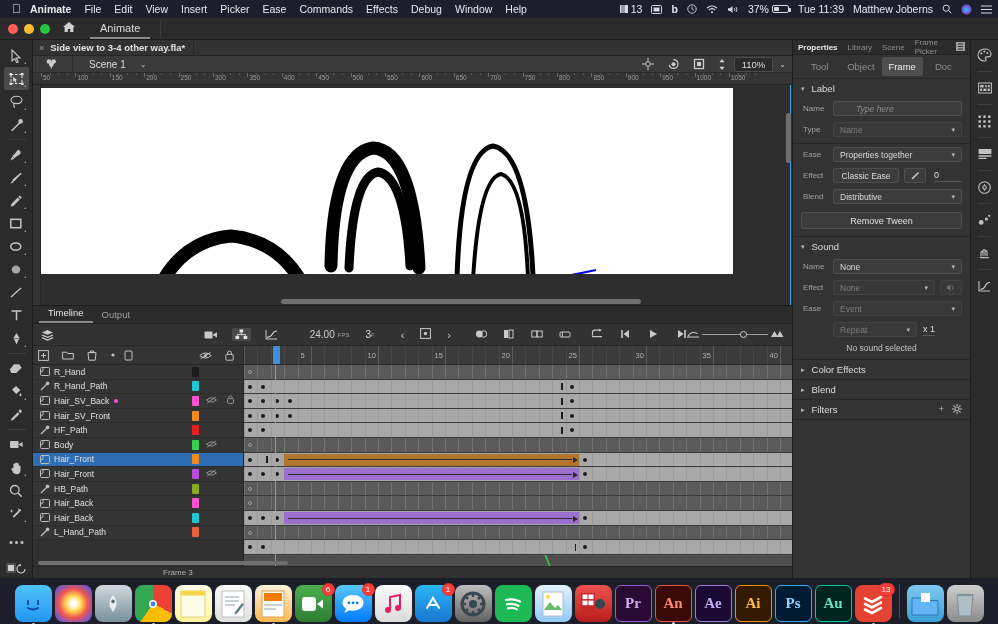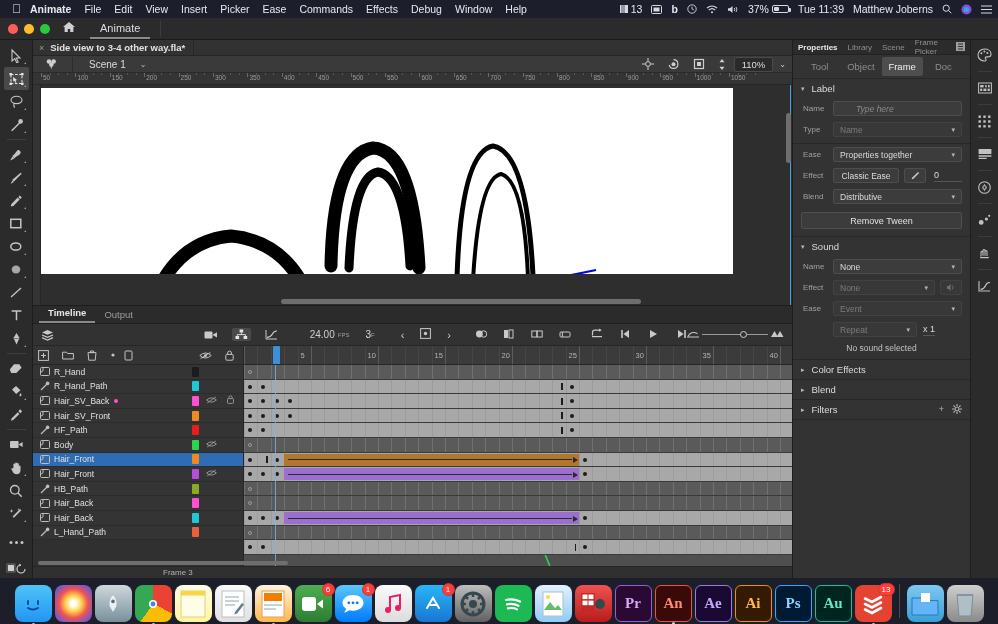--- a/index.html
+++ b/index.html
@@ -120,21 +120,21 @@
   }
 
   
   .tlpanel {
     position:absolute; left:33px; top:305px; width:759px; height:273px;
     background:#303030; border-top:1px solid #1d1d1d;
   }
   .tltabs { height:18px; display:flex; align-items:flex-end; background:#2b2b2b;
     border-bottom:1px solid #202020; padding-left:6px; }
   .tltab { font-size:9.5px; padding:2px 9px 3px; color:#9d9d9d; }
-  .tltab.act { color:#e6e6e6; font-weight:bold; border-bottom:2px solid #8a8a8a;text-align:right; }
+  .tltab.act { color:#e6e6e6; font-weight:normal; border-bottom:2px solid #8a8a8a;text-align:right; }
   .tlctrl {
     height:22px; display:flex; align-items:center; background:#323232;
     border-bottom:1px solid #262626; padding:0 8px; color:#c9c9c9;
   }
   .tlctrl .ic { margin-right:14px; font-size:11px; display:flex; align-items:center; }
   .tlctrl .ic.box { background:#4a4a4a; border-radius:2px; padding:1px 3px; }
   .fps { font-size:10px; color:#cfcfcf; margin:0 3px 0 18px; }
   .sup { font-size:6px; vertical-align:super; color:#9f9f9f; }
   .frm { font-size:10px; color:#dcdcdc; margin-left:16px; }
   .onion { display:flex; align-items:center; gap:16px; margin-left:26px; }

